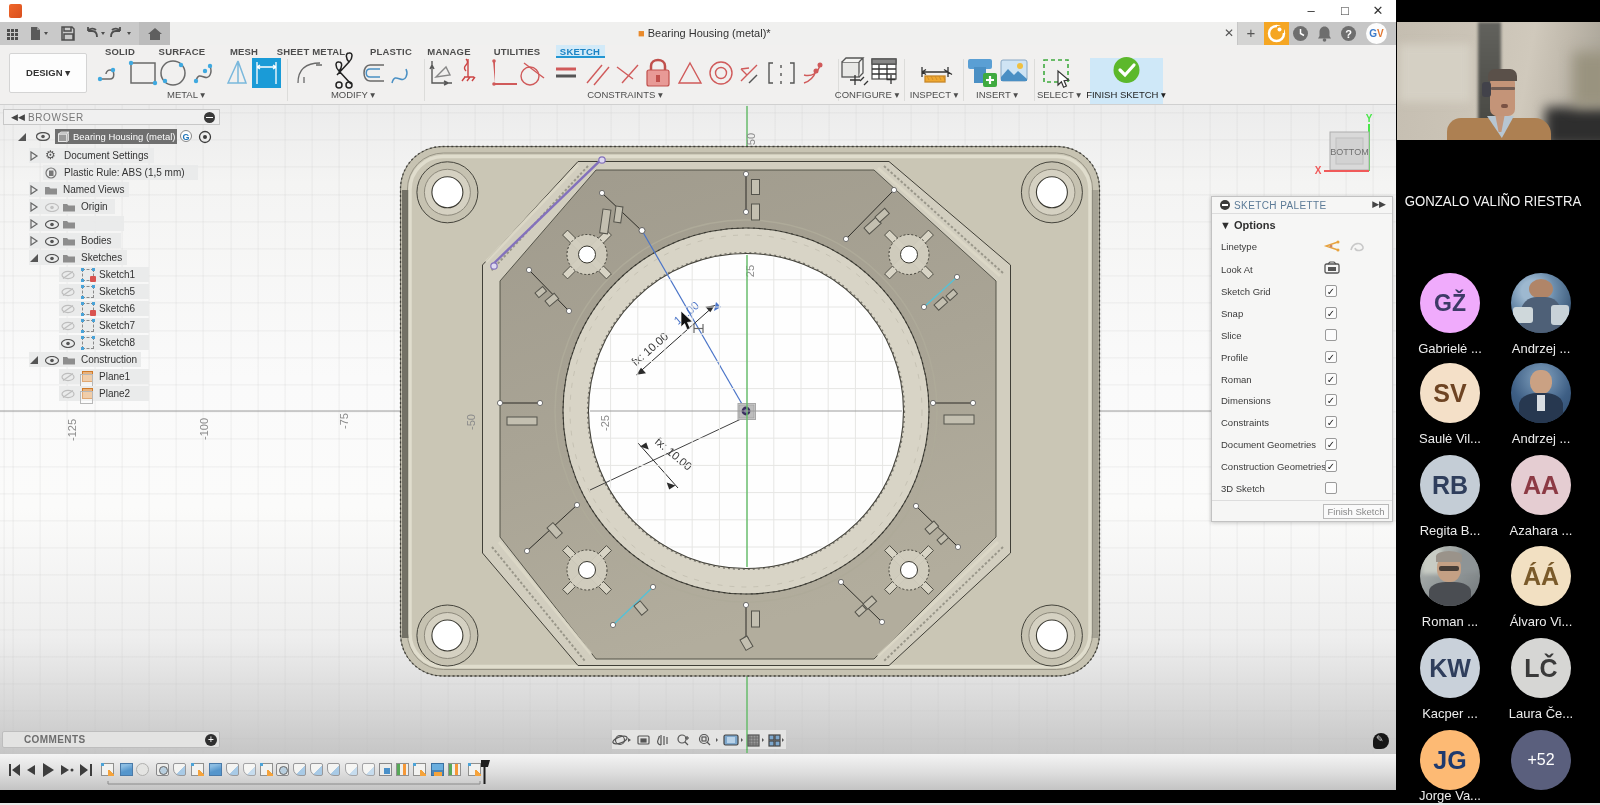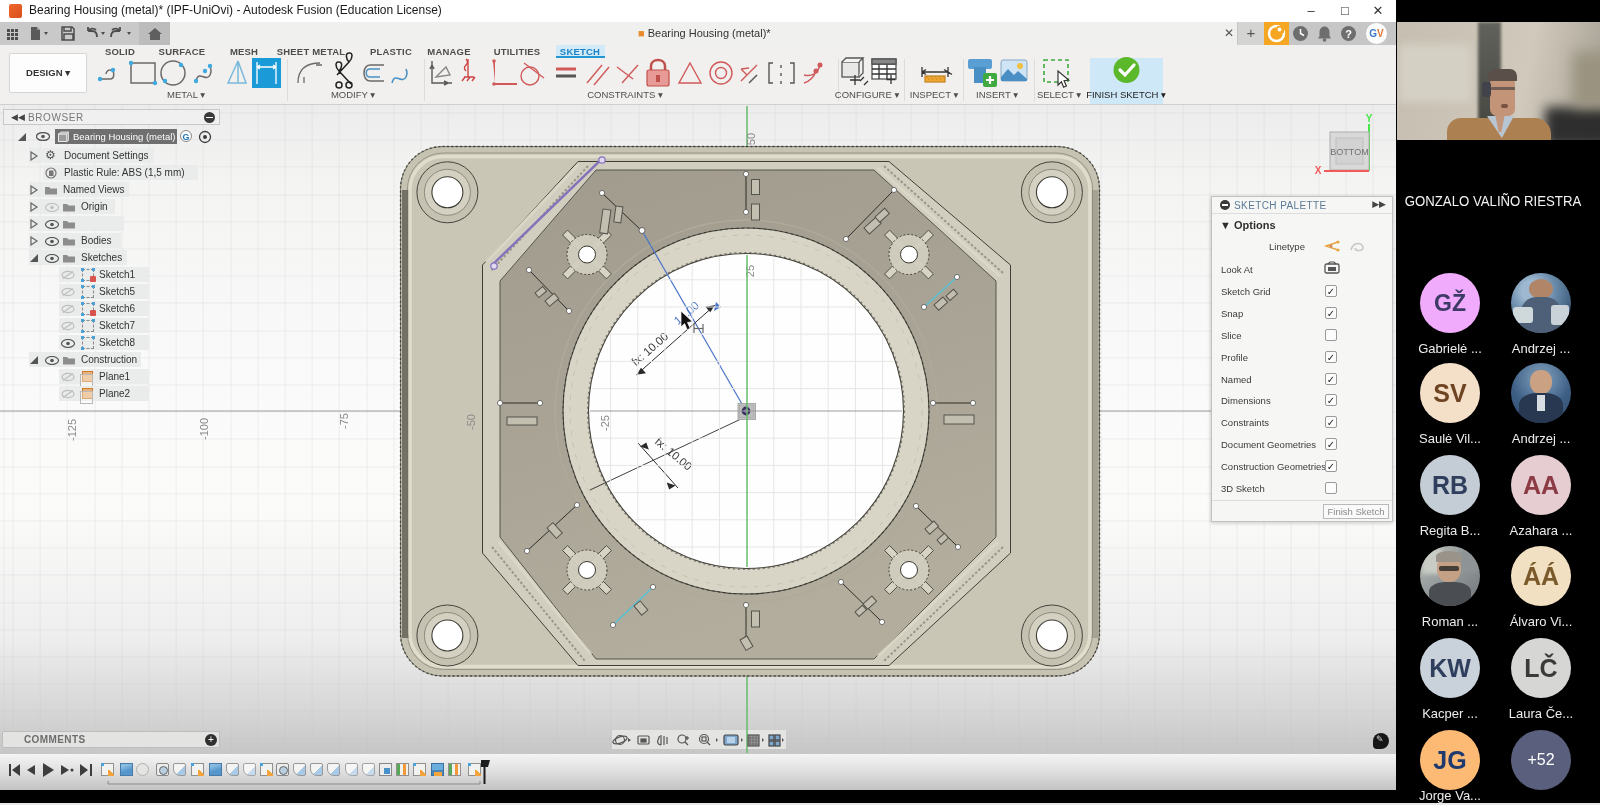--- a/index.html
+++ b/index.html
@@ -81,21 +81,20 @@
   .av { position:absolute; width:60px; height:60px; border-radius:50%; text-align:center; font-weight:bold; }
   .avlabel { position:absolute; width:110px; text-align:center; color:#ececec; font-size:13px; white-space:nowrap; }
 </style>
 </head>
 <body>
 <div id="app">
 
   <div id="fusion">
     <div id="titlebar">
       <div class="ticon"></div>
-      <div class="ttext">Bearing Housing (metal)* (IPF-UniOvi) - Autodesk Fusion (Education License)</div>
       <div class="winbtn" style="left:1296px;">–</div>
       <div class="winbtn" style="left:1330px;">□</div>
       <div class="winbtn" style="left:1363px;">✕</div>
     </div>
 
     <div id="qat">
       <div class="grayL"></div>
       <div class="homebox"></div>
       <div class="grayR"></div>
       <div id="qaticons">
@@ -782,21 +781,21 @@
 
     <div id="palette">
       <div style="position:absolute; left:0; top:0; width:100%; height:17px; border-bottom:1px solid #ddd;">
         <span style="position:absolute; left:8px; top:3px; width:10px; height:10px; background:#3a3a3a; border-radius:50%;">
             <span style="position:absolute; left:2px; top:4px; width:6px; height:1.5px; background:#fff;"></span>
           </span>
         <span style="position:absolute; left:22px; top:3px; font-size:10px; color:#5b7a96; letter-spacing:.4px;">SKETCH PALETTE</span>
         <span style="position:absolute; right:6px; top:2px; font-size:9px; color:#444;">▶▶</span>
       </div>
       <div style="position:absolute; left:8px; top:22px; font-size:11px; font-weight:bold; color:#2f2f2f;">▼ Options</div>
-      <div class="prow" style="top:44px;margin-left:48px;">Linetype</div>
+      <div class="prow" style="top:44px;">Linetype</div>
       <svg class="abs" style="left:110px; top:42px;" width="20" height="14">
           <path d="M16,3 L4,7 L16,11" fill="none" stroke="#e8a33d" stroke-width="1.4"></path>
           <circle cx="16" cy="3" r="1.5" fill="#e8a33d"></circle>
           <circle cx="16" cy="11" r="1.5" fill="#e8a33d"></circle>
           <circle cx="9" cy="7" r="1.5" fill="#c86"></circle>
         </svg>
       <svg class="abs" style="left:136px; top:42px;" width="18" height="14">
           <path d="M3,11 C5,3 13,3 15,8 C16,12 8,13 7,9" fill="none" stroke="#c9c9c9" stroke-width="1.6"></path>
         </svg>
       <div class="prow" style="top:67px;">Look At</div>
@@ -806,21 +805,21 @@
           <path d="M4,3 l2,-2 l4,0 l2,2" fill="none" stroke="#555" stroke-width="1.2"></path>
         </svg>
       <div class="prow" style="top:89px;">Sketch Grid</div>
         <span class="pcheck" style="top:88px;">✓</span>
       <div class="prow" style="top:111px;">Snap</div>
         <span class="pcheck" style="top:110px;">✓</span>
       <div class="prow" style="top:133px;">Slice</div>
         <span class="pcheck" style="top:132px;"></span>
       <div class="prow" style="top:155px;">Profile</div>
         <span class="pcheck" style="top:154px;">✓</span>
-      <div class="prow" style="top:177px;">Named</div>
+      <div class="prow" style="top:177px;">Roman</div>
         <span class="pcheck" style="top:176px;">✓</span>
       <div class="prow" style="top:198px;">Dimensions</div>
         <span class="pcheck" style="top:197px;">✓</span>
       <div class="prow" style="top:220px;">Constraints</div>
         <span class="pcheck" style="top:219px;">✓</span>
       <div class="prow" style="top:242px;">Document Geometries</div>
         <span class="pcheck" style="top:241px;">✓</span>
       <div class="prow" style="top:264px;">Construction Geometries</div>
         <span class="pcheck" style="top:263px;">✓</span>
       <div class="prow" style="top:286px;">3D Sketch</div>

